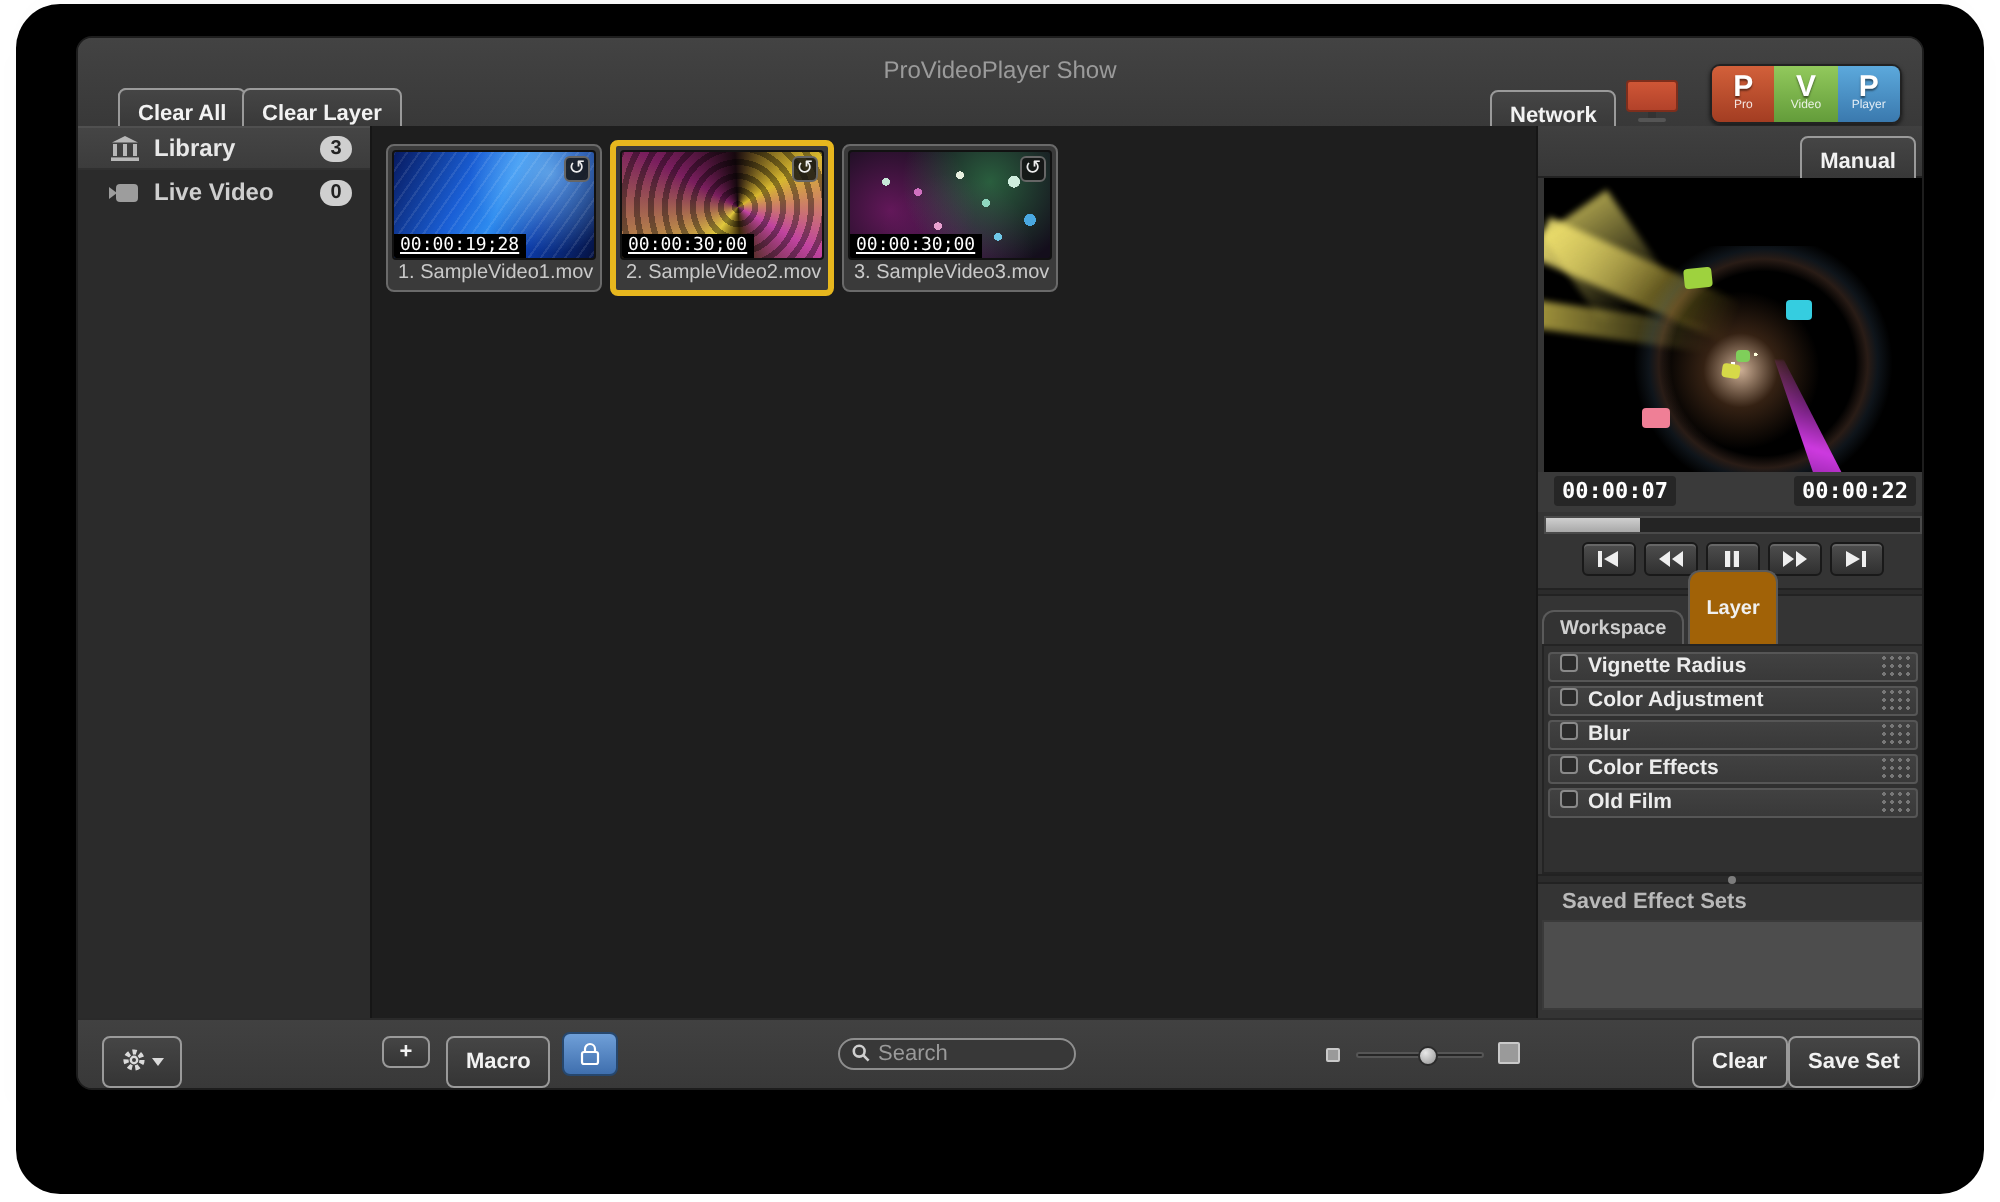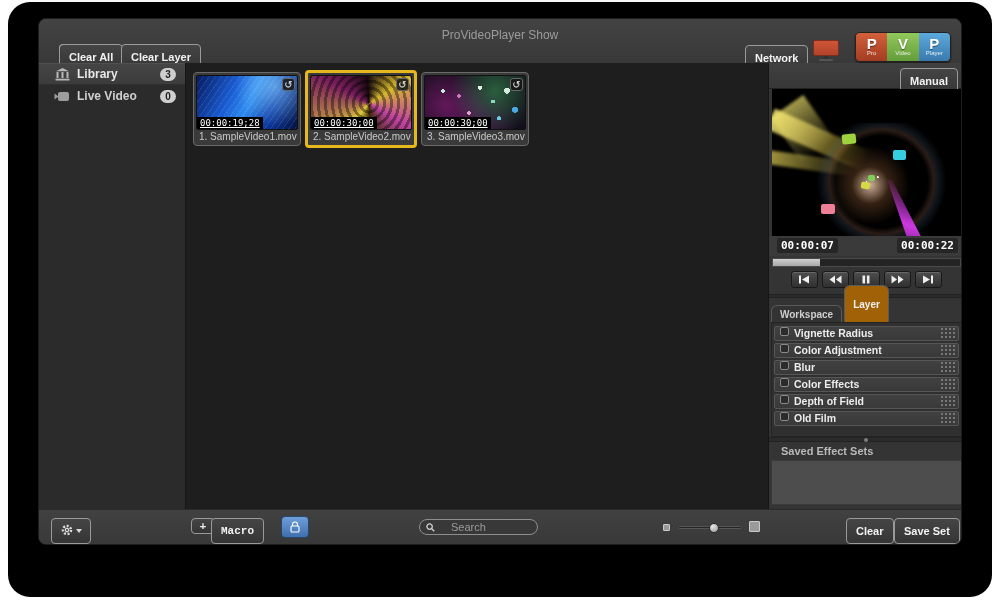--- a/index.html
+++ b/index.html
@@ -146,25 +146,25 @@
 
   .pane-div2 { position:absolute; left:0; top:374px; width:100%; height:5px; background:#2b2b2b; border-top:1px solid #222; border-bottom:1px solid #222; }
   .saved-label { position:absolute; left:12px; top:382px; font-size:11px; font-weight:bold; color:#b9b9b9; }
   .saved-box { position:absolute; left:2px; top:397px; width:191px; height:45px; background:#4d4d4d; border:1px solid #3a3a3a; }
 
   
   .bottombar { position:absolute; left:0; top:490px; width:100%; height:37px; background:linear-gradient(#414141,#383838); border-top:1px solid #2a2a2a; }
   .gear-btn { position:absolute; left:12px; top:8px; width:40px; height:19px; display:flex; align-items:center; justify-content:center; gap:3px; }
   .caret { width:0; height:0; border-left:3.5px solid transparent; border-right:3.5px solid transparent; border-top:4px solid #dadada; }
   .btn-plus  { position:absolute; left:152px; top:8px; width:24px; padding:0; }
-  .btn-macro { position:absolute; left:172px; top:8px;font-family:Liberation Mono, monospace; }
+  .btn-macro { position:absolute; left:184px; top:8px; }
   .bin-btn { position:absolute; left:242px; top:6px; width:28px; height:22px; border-radius:4px;
              background:linear-gradient(#6f9fd8,#3f6fae); border:1px solid #26476e; display:flex; align-items:center; justify-content:center; }
   .search { position:absolute; left:380px; top:9px; width:119px; height:16px; border-radius:8px;
-            background:#383838; border:1px solid #8e8e8e; display:flex; align-items:center; padding:0 6px; gap:16px; }
+            background:#383838; border:1px solid #8e8e8e; display:flex; align-items:center; padding:0 6px; gap:4px; }
   .search input { flex:1; background:transparent; border:none; outline:none; color:#ddd; font-size:11px; width:80px; font-family:"Liberation Sans", sans-serif; }
   .search input::placeholder { color:#9a9a9a; }
   .zoom-ctl { position:absolute; left:624px; top:8px; width:100px; height:18px; }
   .zthumb { position:absolute; background:#9a9a9a; border:1px solid #c9c9c9; border-radius:1px; }
   .z-small { left:0; top:6px; width:7px; height:7px; }
   .z-large { left:86px; top:3px; width:11px; height:11px; }
   .z-track { position:absolute; left:15px; top:8px; width:64px; height:3px; background:#262626; border:1px solid #555; border-radius:2px; }
   .z-knob { position:absolute; left:48%; top:-4px; width:10px; height:10px; border-radius:50%;
             background:radial-gradient(circle at 35% 30%, #e8e8e8, #939393); border:1px solid #2c2c2c; }
   .btn-bclear { position:absolute; left:807px; top:8px; }
@@ -360,25 +360,20 @@
             <span class="fx-label">Blur</span>
             <span class="fx-handle"></span>
           </div>
           <div class="fx-row">
             <span class="fx-check"></span>
             <span class="fx-label">Color Effects</span>
             <span class="fx-handle"></span>
           </div>
           <div class="fx-row">
             <span class="fx-check"></span>
-            <span class="fx-label">Depth of Field</span>
-            <span class="fx-handle"></span>
-          </div>
-          <div class="fx-row">
-            <span class="fx-check"></span>
             <span class="fx-label">Old Film</span>
             <span class="fx-handle"></span>
           </div>
         </div>
 
         <div class="pane-div2">
           <span class="grab-dot" style="top:0"></span>
         </div>
         <div class="saved-label">Saved Effect Sets</div>
         <div class="saved-box"></div>

